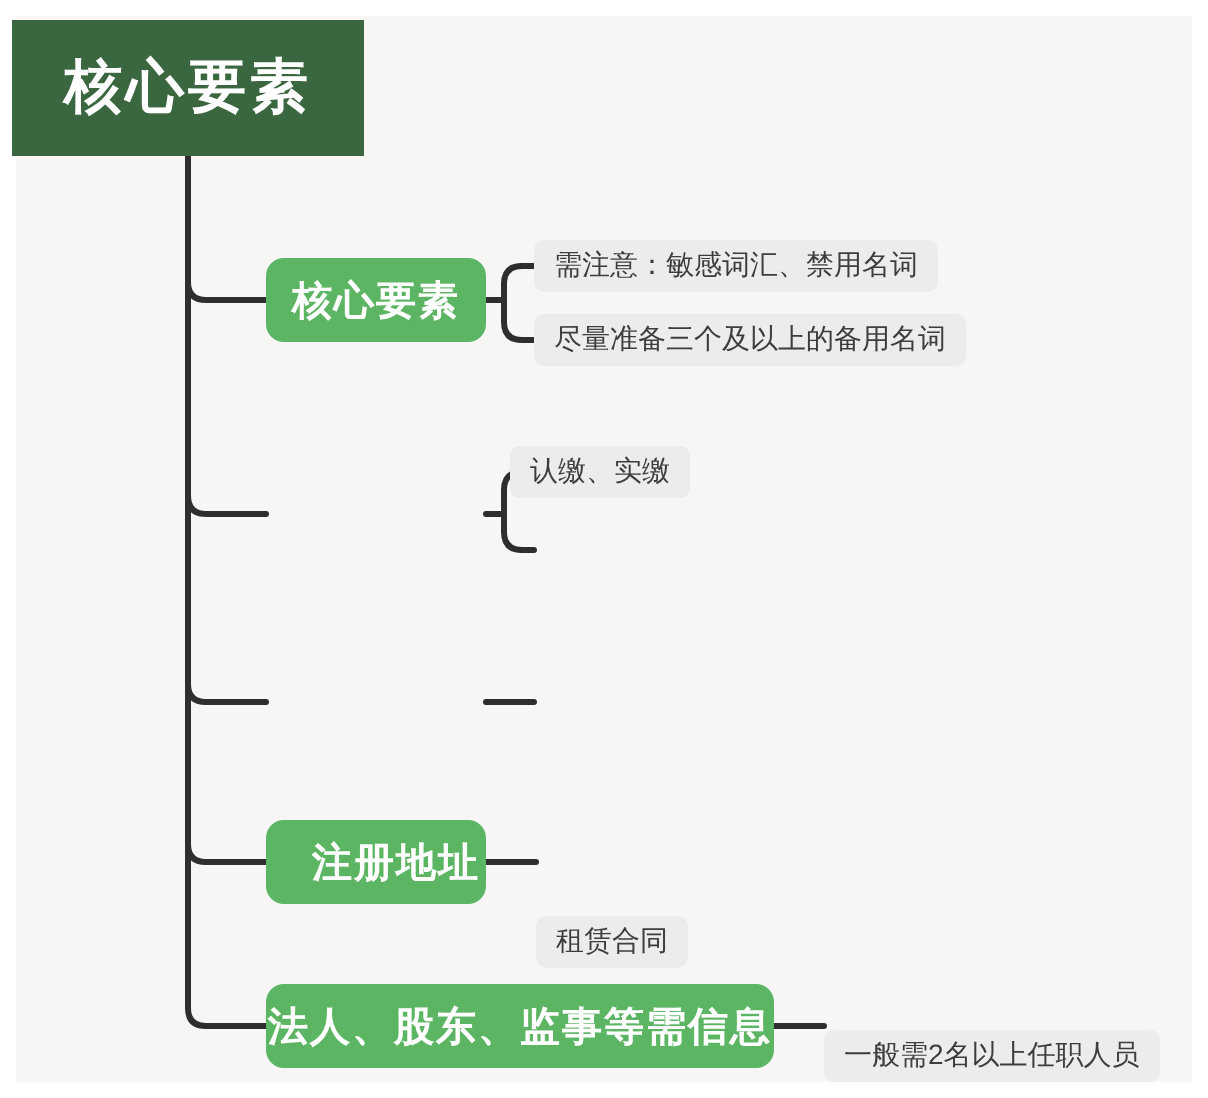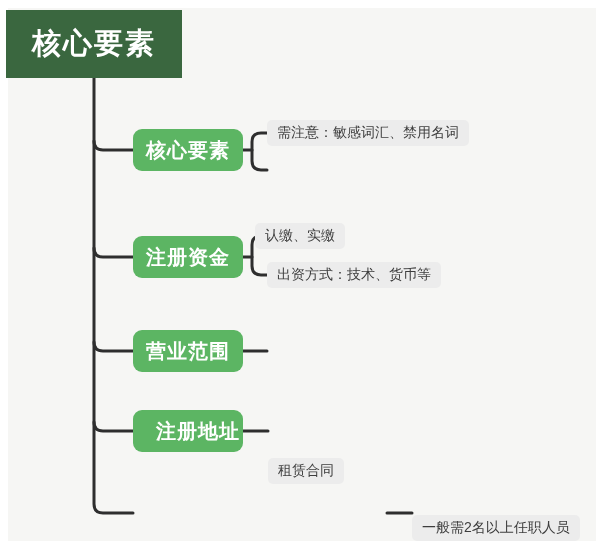--- a/index.html
+++ b/index.html
@@ -108,24 +108,23 @@
 
     <path d="M 243 351 H 267"></path>
     <path d="M 243 431 H 268"></path>
     <path d="M 387 513 H 412"></path>
   </svg>
 
   <div class="node root-node">核心要素</div>
 
   <div class="node branch-node branch-1">核心要素</div>
   <div class="node leaf-node leaf-1a">需注意：敏感词汇、禁用名词</div>
+  <div class="node leaf-node leaf-1b">尽量准备三个及以上的备用名词</div>
 
-  <div class="node branch-node branch-2">注册资金</div>
   <div class="node leaf-node leaf-2a">认缴、实缴</div>
-  <div class="node leaf-node leaf-2b">出资方式：技术、货币等</div>
 
-  <div class="node branch-node branch-3">营业范围</div>
 
   <div class="node branch-node branch-4">注册地址</div>
   <div class="node leaf-node leaf-4a">租赁合同</div>
 
+  <div class="node branch-node branch-5">法人、股东、监事等需信息</div>
   <div class="node leaf-node leaf-5a">一般需2名以上任职人员</div>
 </div>
 
 </body></html>

